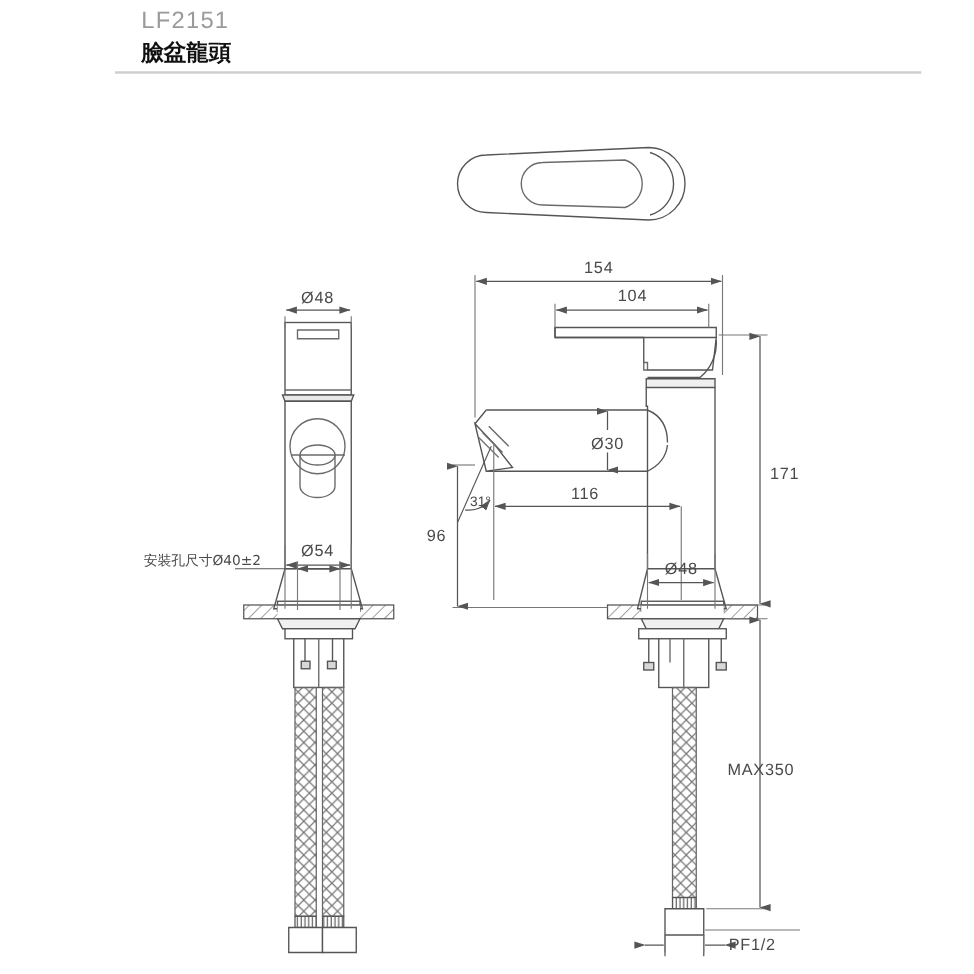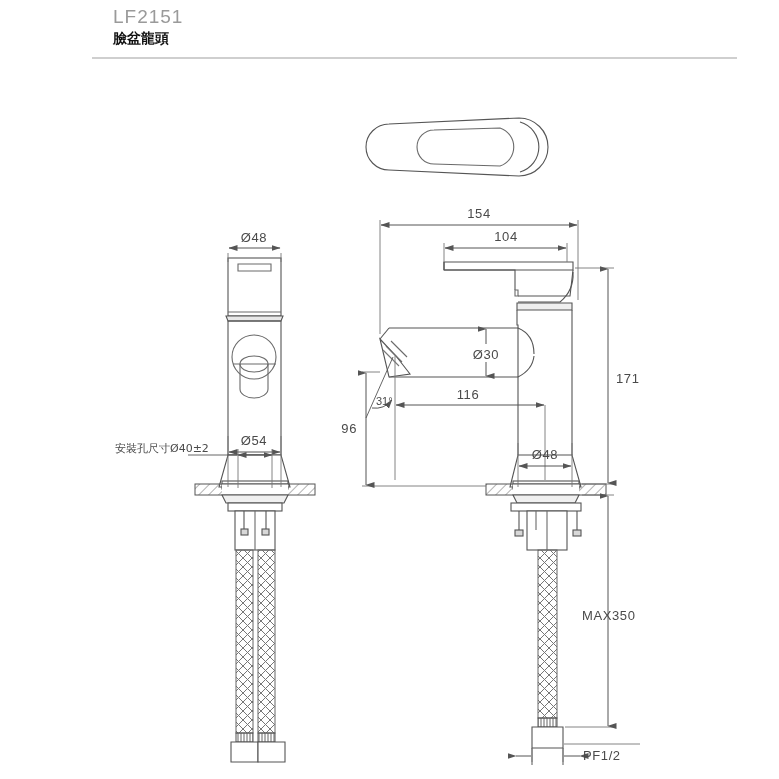--- a/index.html
+++ b/index.html
@@ -36,21 +36,21 @@
     font-size: 19px;
     letter-spacing: 1px;
     color: #9a9a9a;
     font-family: "Liberation Sans", sans-serif;
     white-space: nowrap;
   }
   .hdr-title {
     position: absolute;
     left: 99px;
     top: 30px;
-    font-size: 14px;
+    font-size: 18px;
     font-weight: bold;
     color: #111111;
     font-family: "DejaVu Sans", sans-serif;
     letter-spacing: 0px;
     white-space: nowrap;
   }
   .hdr-rule {
     position: absolute;
     left: 78px;
     top: 57px;

